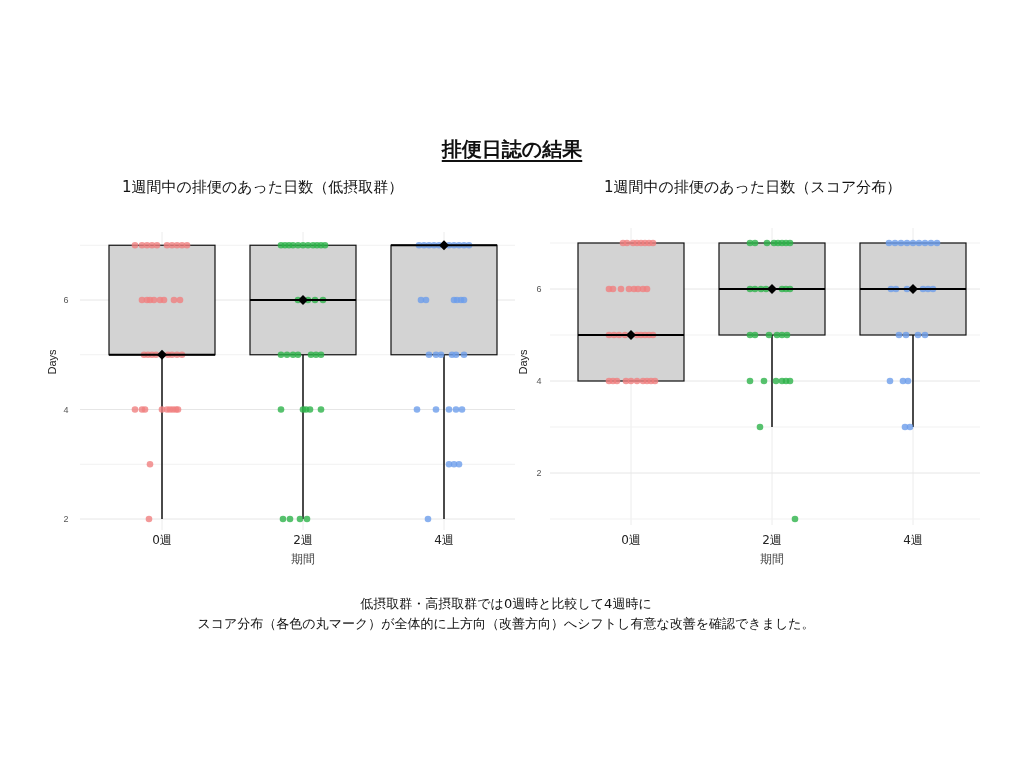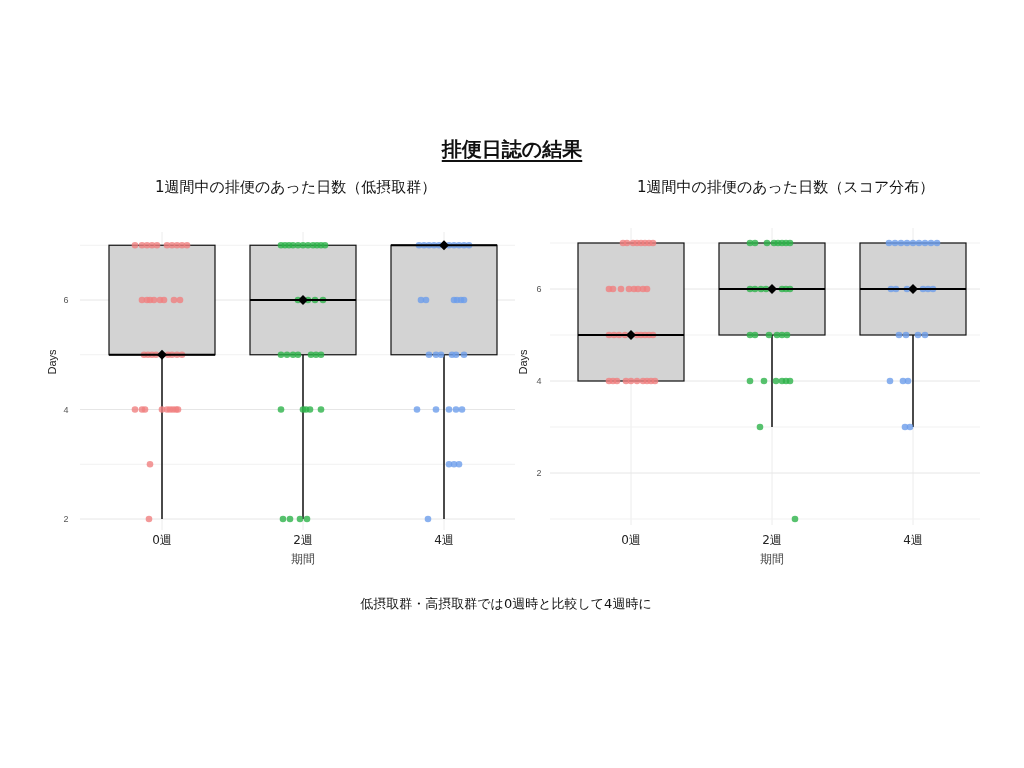--- a/index.html
+++ b/index.html
@@ -1,19 +1,19 @@
 <!DOCTYPE html>
 <html><head>
 <meta charset="utf-8">
 <style>
   html, body { margin:0; padding:0; background:#ffffff; }
   body { width:1024px; height:768px; position:relative; overflow:hidden; font-family:"DejaVu Sans", sans-serif; color:#111; }
   .main-title { position:absolute; top:136px; left:0; width:1024px; text-align:center; font-size:20px; font-weight:bold; }
   .main-title span { text-decoration:underline; text-underline-offset:4px; }
-  .panel-title { position:absolute; top:178px; font-size:15px; white-space:nowrap;margin-left:33px; }
+  .panel-title { position:absolute; top:178px; font-size:15px; white-space:nowrap; }
   svg.chart { position:absolute; top:0; left:0; }
   .caption { position:absolute; top:594px; left:0; width:1012px; text-align:center; font-size:13px; line-height:20px; }
 </style>
 </head>
 <body>
 
 <div class="main-title"><span>排便日誌の結果</span></div>
 
 <div class="panel-title" style="left:122px;">1週間中の排便のあった日数（低摂取群）</div>
 <div class="panel-title" style="left:604px;">1週間中の排便のあった日数（スコア分布）</div>
@@ -284,13 +284,14 @@
       <polygon points="913,284 918,289 913,294 908,289" fill="#000"></polygon>
       <text x="631" y="544" font-size="12" fill="#222" text-anchor="middle">0週</text>
       <text x="772" y="544" font-size="12" fill="#222" text-anchor="middle">2週</text>
       <text x="913" y="544" font-size="12" fill="#222" text-anchor="middle">4週</text>
       <text x="772" y="563" font-size="12" fill="#444" text-anchor="middle">期間</text>
     </g>
 </svg>
 
 <div class="caption">
   <div>低摂取群・高摂取群では0週時と比較して4週時に</div>
+  <div>スコア分布（各色の丸マーク）が全体的に上方向（改善方向）へシフトし有意な改善を確認できました。</div>
 </div>
 
 </body></html>

